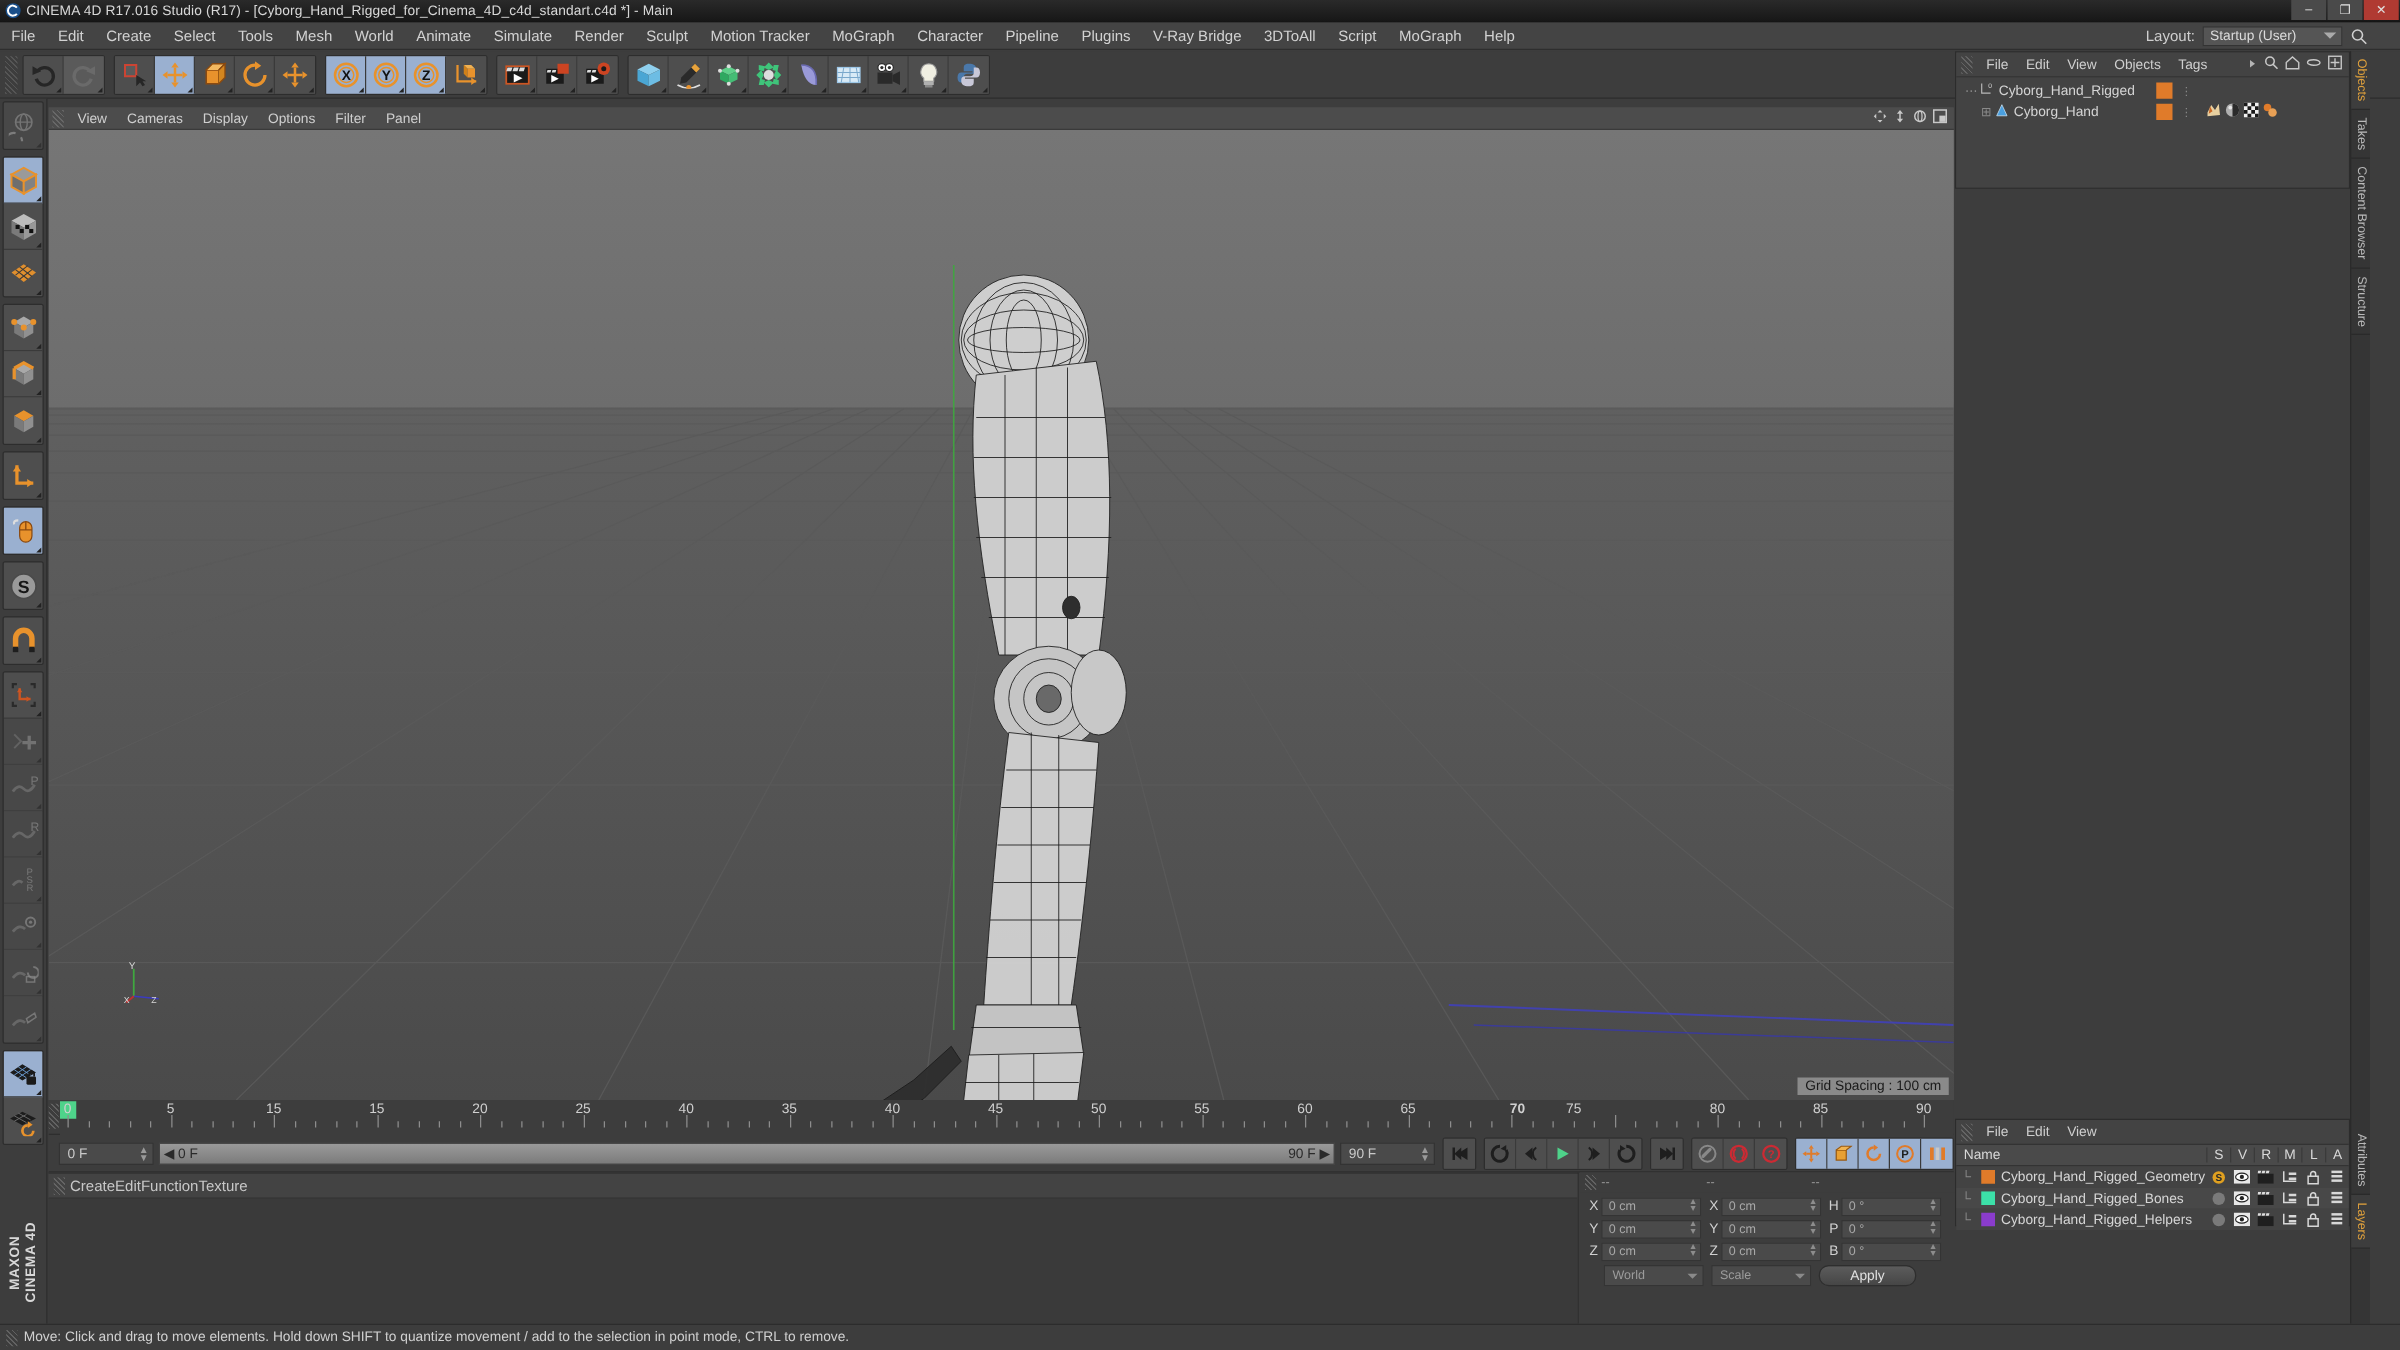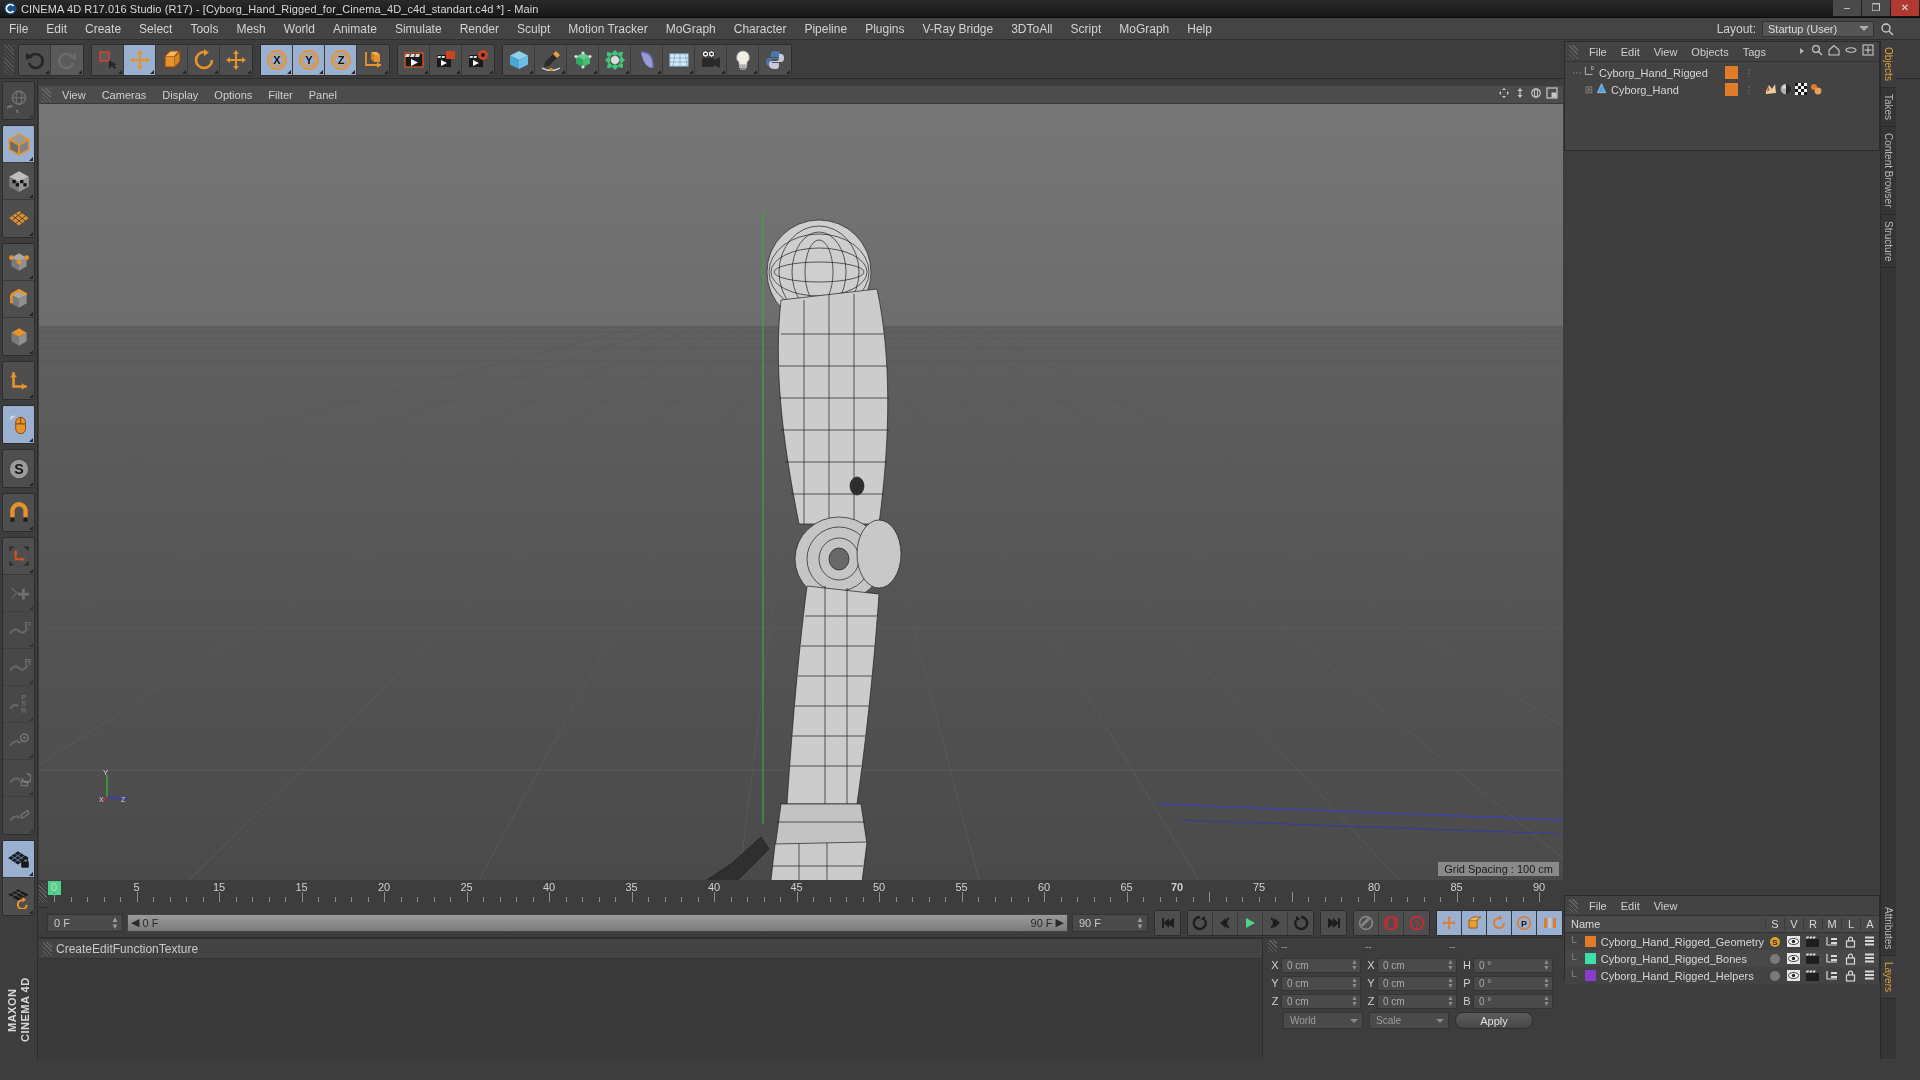--- a/index.html
+++ b/index.html
@@ -1211,21 +1211,21 @@
         <div class="tlab" style="left: 336px;">20</div>
         <div class="tlab" style="left: 418.5px;">25</div>
         <div class="tlab" style="left: 501px;">40</div>
         <div class="tlab" style="left: 583.5px;">35</div>
         <div class="tlab" style="left: 666px;">40</div>
         <div class="tlab" style="left: 748.5px;">45</div>
         <div class="tlab" style="left: 831px;">50</div>
         <div class="tlab" style="left: 913.5px;">55</div>
         <div class="tlab" style="left: 996px;">60</div>
         <div class="tlab" style="left: 1078.5px;">65</div>
-        <div class="tlab" style="left: 1129px; font-weight: bold;">70</div>
+        <div class="tlab" style="left: 1166px; font-weight: bold;">70</div>
         <div class="tlab" style="left: 1211px;">75</div>
         <div class="tlab" style="left: 1326px;">80</div>
         <div class="tlab" style="left: 1408.5px;">85</div>
         <div class="tlab" style="left: 1491px;">90</div>
       </div>
   </div>
 
   <div class="transport">
     <div class="numfield">
       <span>0 F</span>
@@ -1432,14 +1432,18 @@
         </div>
         <div class="csel">
           <span>Scale</span>
           <i class="caret"></i>
         </div>
         <div class="applybtn">Apply</div>
       </div>
     </div>
   </div>
 
+  <div class="statusbar">
+    <div class="grip2"></div>
+    <div class="txt">Move: Click and drag to move elements. Hold down SHIFT to quantize movement / add to the selection in point mode, CTRL to remove.</div>
+  </div>
 
 </div>
 
 </body></html>

